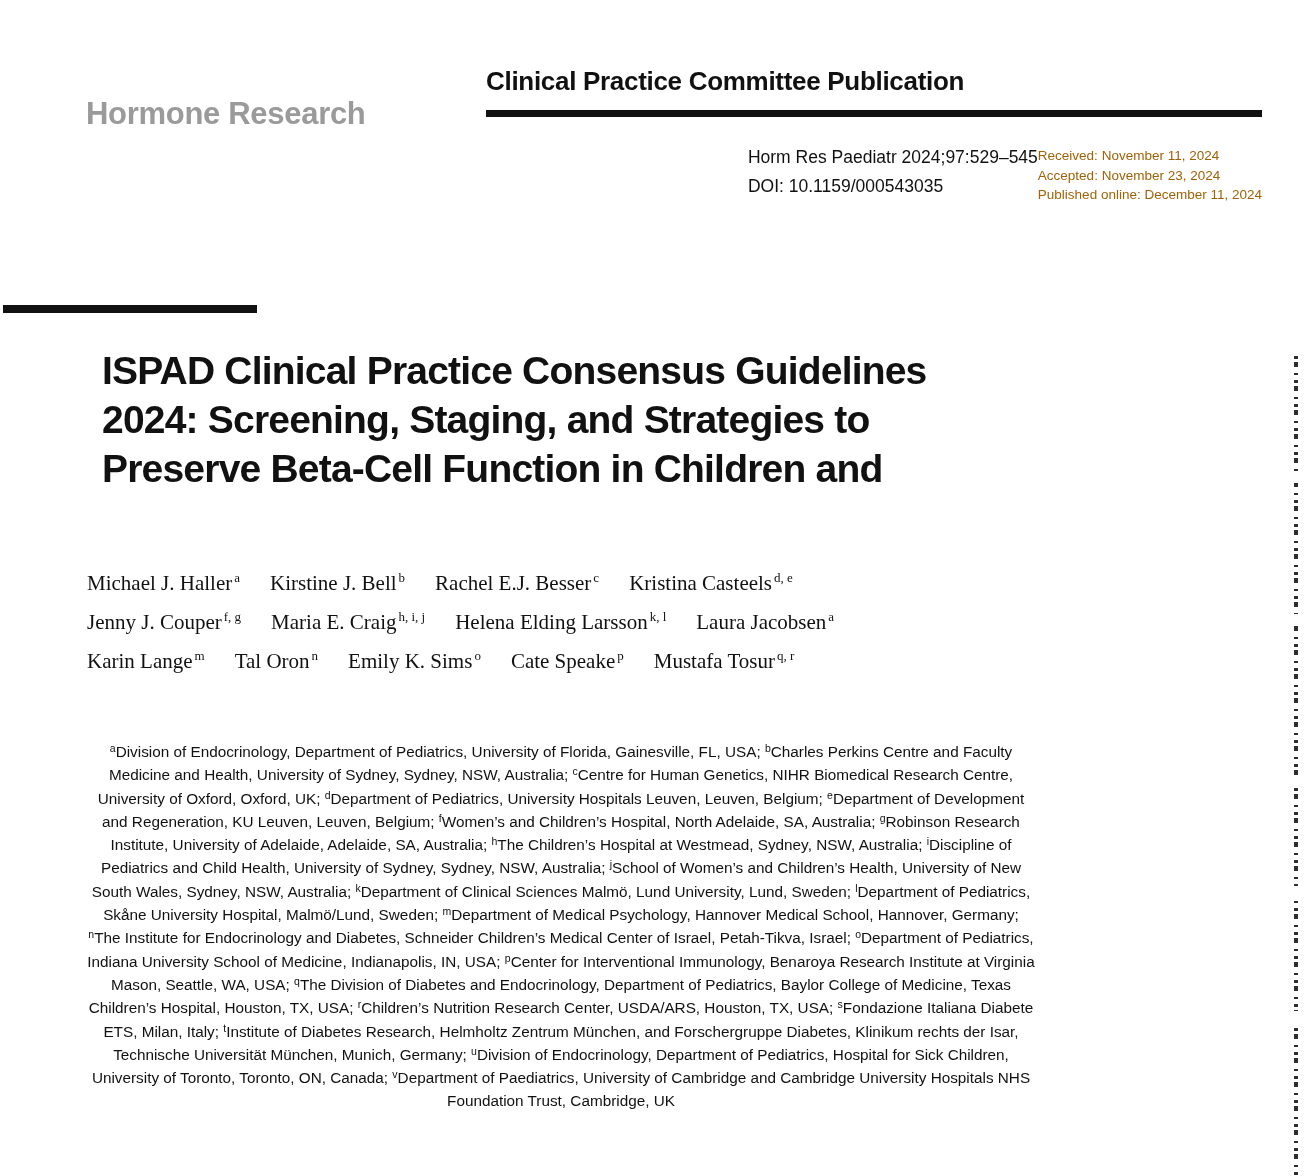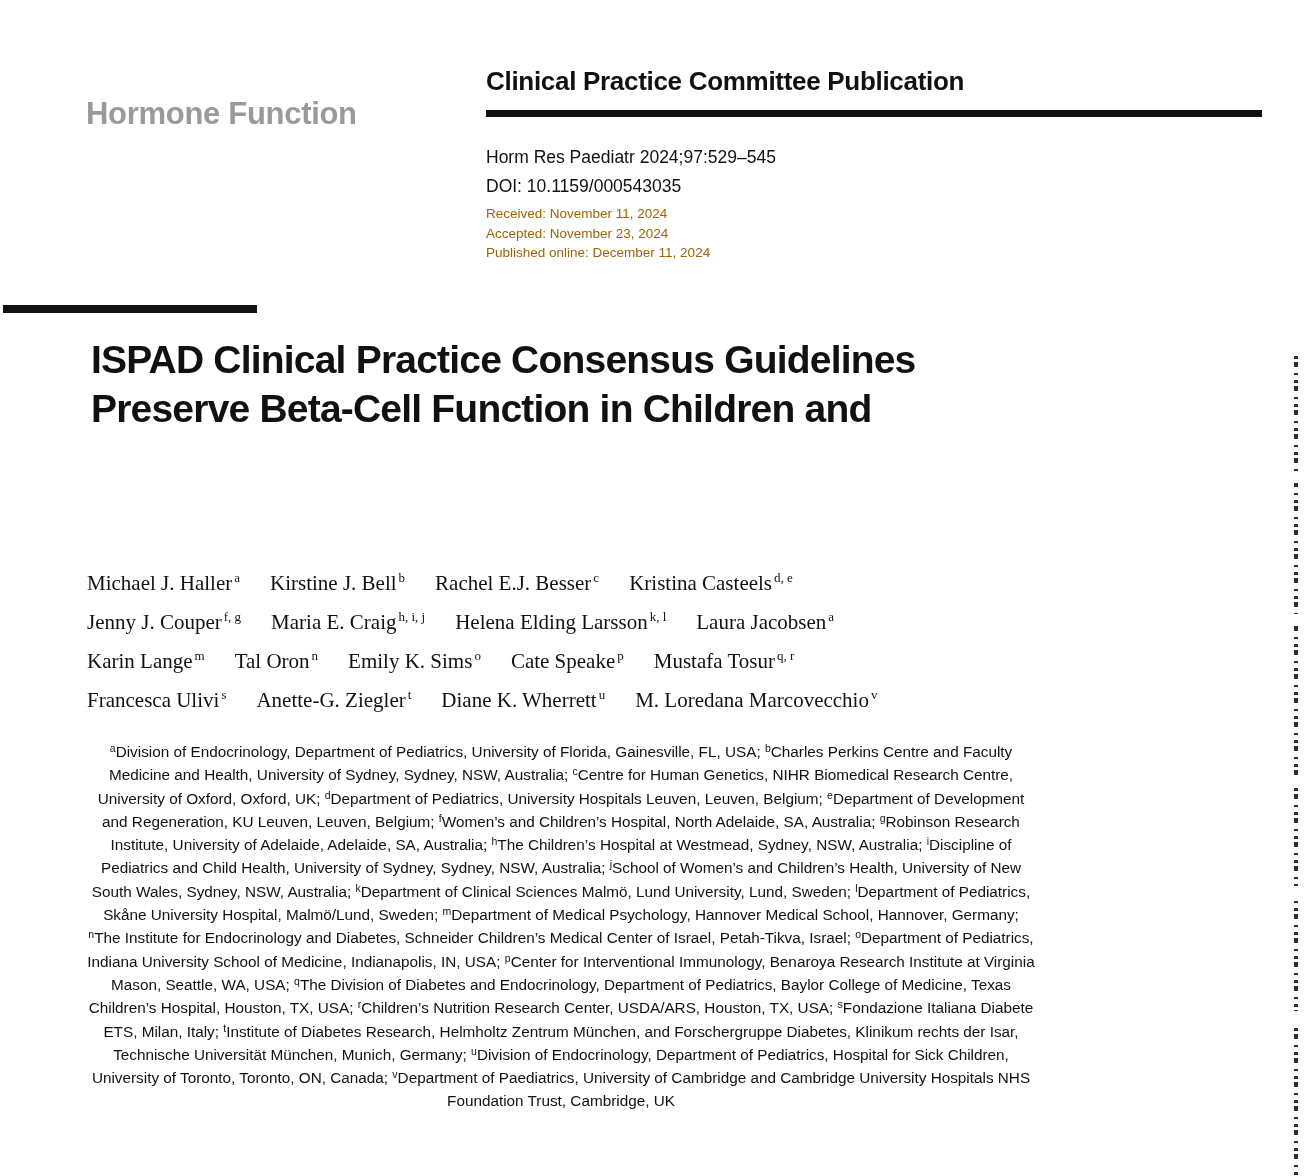--- a/index.html
+++ b/index.html
@@ -44,21 +44,20 @@
   .header-rule {
     margin-top: 13px;
     height: 7px;
     background: #111111;
   }
   .header-meta-row {
     margin-top: 26px;
     display: flex;
     justify-content: flex-end;
     align-items: flex-start;
-    flex-direction: column;
   }
   .citation-block {
     font-size: 17.5px;
     line-height: 29px;
     color: #111111;
   }
   .dates-block {
     font-size: 13.5px;
     line-height: 19.5px;
     color: #a16207;
@@ -143,51 +142,51 @@
         transparent 11px, transparent 17px,
         #2e2e2e 17px, #2e2e2e 19px,
         transparent 19px, transparent 24px);
   }
   .edge-gap { position: absolute; left: 0; width: 4px; background: #ffffff; }
 </style>
 </head>
 <body>
 
 <div class="journal-name">
-  <div>Hormone Function</div>
+  <div>Hormone Research</div>
 </div>
 
 <div class="header-block">
   <div class="header-category">Clinical Practice Committee Publication</div>
   <div class="header-rule"></div>
   <div class="header-meta-row">
     <div class="citation-block">
       <div>Horm Res Paediatr 2024;97:529–545</div>
       <div>DOI: 10.1159/000543035</div>
     </div>
     <div class="dates-block">
       <div>Received: November 11, 2024</div>
       <div>Accepted: November 23, 2024</div>
       <div>Published online: December 11, 2024</div>
     </div>
   </div>
 </div>
 
 <div class="title-bar"></div>
 
-<h1 class="article-title" style="margin:4px">
+<h1 class="article-title" style="margin:15px">
   <div>ISPAD Clinical Practice Consensus Guidelines</div>
+  <div>2024: Screening, Staging, and Strategies to</div>
   <div>Preserve Beta-Cell Function in Children and</div>
 </h1>
 
 <div class="author-list">
     <div class="author-row"><span class="author">Michael J. Haller<sup>a</sup></span><span class="author">Kirstine J. Bell<sup>b</sup></span><span class="author">Rachel E.J. Besser<sup>c</sup></span><span class="author">Kristina Casteels<sup>d, e</sup></span></div>
     <div class="author-row"><span class="author">Jenny J. Couper<sup>f, g</sup></span><span class="author">Maria E. Craig<sup>h, i, j</sup></span><span class="author">Helena Elding Larsson<sup>k, l</sup></span><span class="author">Laura Jacobsen<sup>a</sup></span></div>
     <div class="author-row"><span class="author">Karin Lange<sup>m</sup></span><span class="author">Tal Oron<sup>n</sup></span><span class="author">Emily K. Sims<sup>o</sup></span><span class="author">Cate Speake<sup>p</sup></span><span class="author">Mustafa Tosur<sup>q, r</sup></span></div>
-    <div class="author-row"><span class="author">Francesca Ulivi<sup>s</sup></span><span class="author">Anette-G. Ziegler<sup>t</sup></span><span class="author">Diane K. Wherrett<sup>u</sup></span><span class="author">M. Loredana Marcovecchio<sup>v</sup></span></div>
   </div>
 
 <p class="affiliations" style="margin:0"><sup>a</sup>Division of Endocrinology, Department of Pediatrics, University of Florida, Gainesville, FL, USA; <sup>b</sup>Charles Perkins Centre and Faculty Medicine and Health, University of Sydney, Sydney, NSW, Australia; <sup>c</sup>Centre for Human Genetics, NIHR Biomedical Research Centre, University of Oxford, Oxford, UK; <sup>d</sup>Department of Pediatrics, University Hospitals Leuven, Leuven, Belgium; <sup>e</sup>Department of Development and Regeneration, KU Leuven, Leuven, Belgium; <sup>f</sup>Women’s and Children’s Hospital, North Adelaide, SA, Australia; <sup>g</sup>Robinson Research Institute, University of Adelaide, Adelaide, SA, Australia; <sup>h</sup>The Children’s Hospital at Westmead, Sydney, NSW, Australia; <sup>i</sup>Discipline of Pediatrics and Child Health, University of Sydney, Sydney, NSW, Australia; <sup>j</sup>School of Women’s and Children’s Health, University of New South Wales, Sydney, NSW, Australia; <sup>k</sup>Department of Clinical Sciences Malmö, Lund University, Lund, Sweden; <sup>l</sup>Department of Pediatrics, Skåne University Hospital, Malmö/Lund, Sweden; <sup>m</sup>Department of Medical Psychology, Hannover Medical School, Hannover, Germany; <sup>n</sup>The Institute for Endocrinology and Diabetes, Schneider Children’s Medical Center of Israel, Petah-Tikva, Israel; <sup>o</sup>Department of Pediatrics, Indiana University School of Medicine, Indianapolis, IN, USA; <sup>p</sup>Center for Interventional Immunology, Benaroya Research Institute at Virginia Mason, Seattle, WA, USA; <sup>q</sup>The Division of Diabetes and Endocrinology, Department of Pediatrics, Baylor College of Medicine, Texas Children’s Hospital, Houston, TX, USA; <sup>r</sup>Children’s Nutrition Research Center, USDA/ARS, Houston, TX, USA; <sup>s</sup>Fondazione Italiana Diabete ETS, Milan, Italy; <sup>t</sup>Institute of Diabetes Research, Helmholtz Zentrum München, and Forschergruppe Diabetes, Klinikum rechts der Isar, Technische Universität München, Munich, Germany; <sup>u</sup>Division of Endocrinology, Department of Pediatrics, Hospital for Sick Children, University of Toronto, Toronto, ON, Canada; <sup>v</sup>Department of Paediatrics, University of Cambridge and Cambridge University Hospitals NHS Foundation Trust, Cambridge, UK</p>
 
 <div class="edge-strip">
   <div class="edge-gap" style="top:115px;height:12px"></div>
   <div class="edge-gap" style="top:258px;height:10px"></div>
   <div class="edge-gap" style="top:420px;height:12px"></div>
   <div class="edge-gap" style="top:530px;height:10px"></div>
   <div class="edge-gap" style="top:655px;height:12px"></div>

